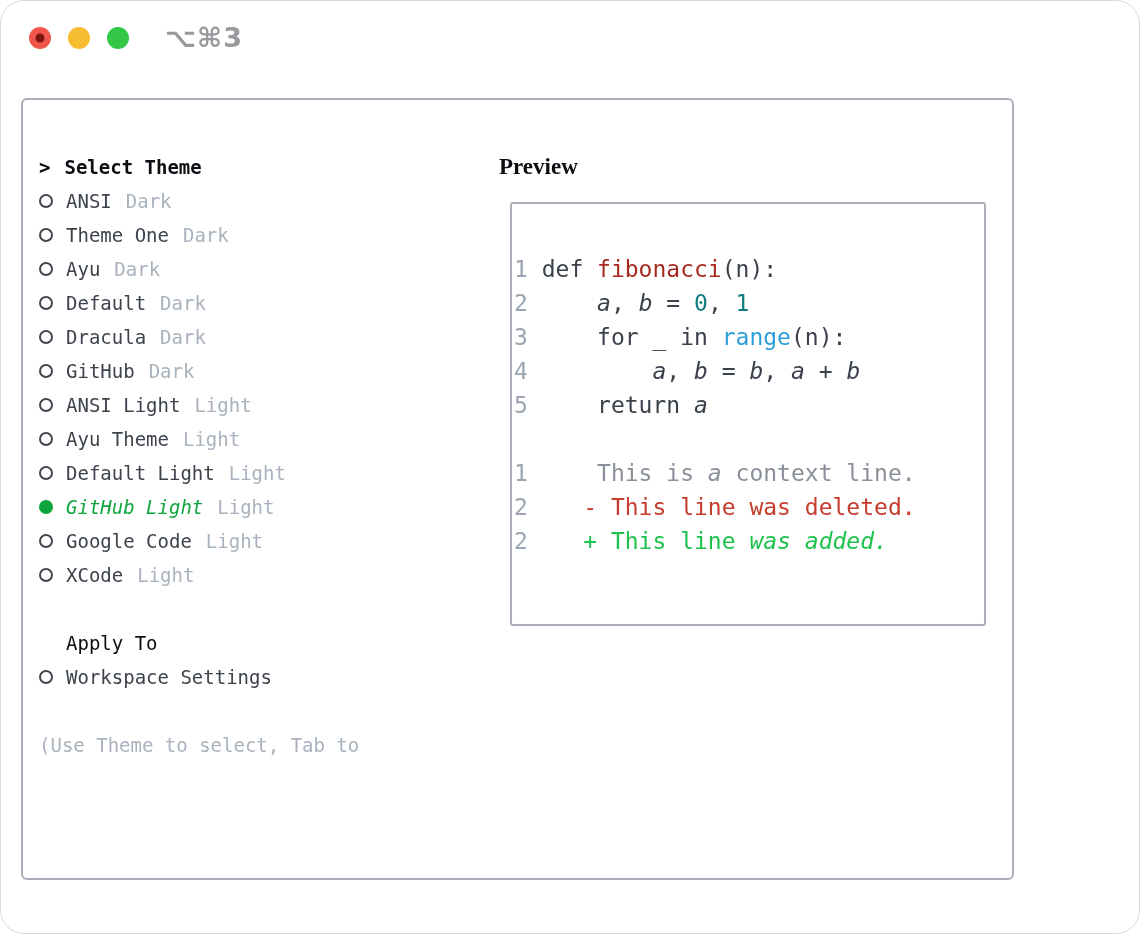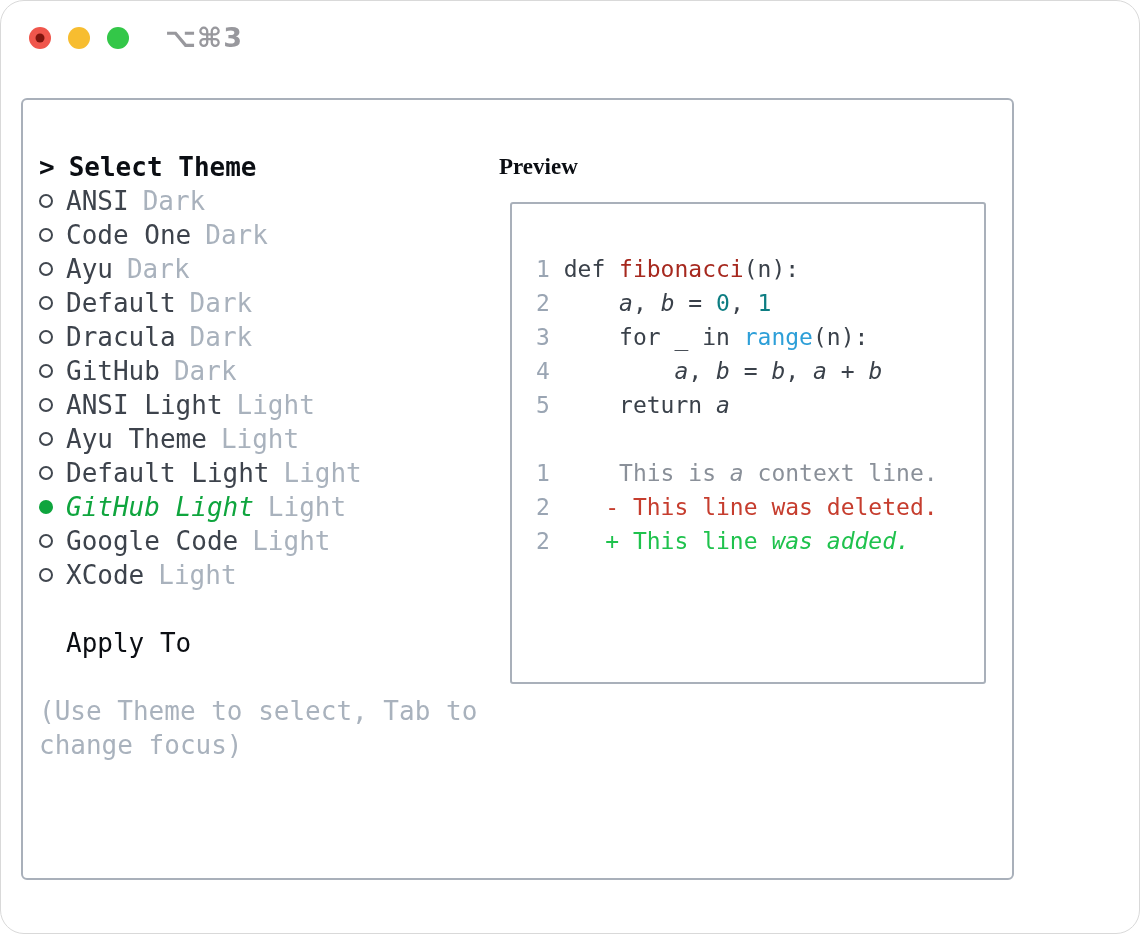--- a/index.html
+++ b/index.html
@@ -39,21 +39,21 @@
   .panel {
     position: absolute; left: 20px; top: 97px;
     width: 993px; height: 782px;
     border: 2px solid var(--border_gray, #a9b0ba);
     border-radius: 6px;
     box-sizing: border-box;
     background: #fff;
   }
 
   
-  .leftcol { position: absolute; left: 16px; top: 50px; font-size: 26px; }
+  .leftcol { position: absolute; left: 16px; top: 50px; font-size: 19px; }
   .row { display: block; height: 34px; line-height: 34px; white-space: pre; color: var(--list_text, #3d434c); }
   .row.hdr { font-weight: 700; color: var(--heading_black, #0b0e13); }
   .hlabel { padding-left: 14px; }
   .row.applyhdr { padding-left: 27px; color: var(--heading_black, #0b0e13); }
   .row.hint { color: var(--muted_gray, #a9b2bd); }
 
   .row.opt { display: flex; align-items: center; cursor: pointer; }
   .radio {
     width: 14px; height: 14px; box-sizing: border-box; flex: none;
     border: 2px solid var(--radio_ring, #41474f);
@@ -67,25 +67,25 @@
   
   .ptitle {
     position: absolute; left: 476px; top: 50px;
     height: 34px; line-height: 34px;
     font-size: 23px; font-weight: 700;
     color: var(--heading_black, #0b0e13);
     font-family: Liberation Serif, serif;
   }
   .pbox {
     position: absolute; left: 487px; top: 102px;
-    width: 476px; height: 482px;
+    width: 476px; height: 424px;
     border: 2px solid var(--border_gray, #a9b0ba);
     border-radius: 3px;
     box-sizing: border-box;
-    padding: 48px 0 0 24px;
+    padding: 48px 0 0 2px;
     background: #fff;
     overflow: hidden;
   }
   .pline { height: 34px; line-height: 34px; white-space: pre; font-size: 23px; color: var(--code_text, #3a414a); }
   .lnum { display: inline-block; width: 2ch; color: var(--line_number_gray, #9aa5b3); }
 
   .seg-plain      { color: var(--code_text, #3a414a); }
   .seg-func       { color: var(--func_red, #a6281e); }
   .seg-number     { color: var(--number_teal, #0d7d82); }
   .seg-builtin    { color: var(--builtin_blue, #2d9fd8); }
@@ -110,39 +110,39 @@
     <div class="tl tl-green"></div>
   </div>
   <div class="shortcut">⌥⌘3</div>
 
   <div class="panel">
 
     <div class="leftcol">
       <div class="row hdr"><span>&gt;</span><span class="hlabel">Select Theme</span></div>
       <div id="theme-items">
           <div class="row opt"><span class="radio"></span><span class="name">ANSI</span><span class="tag">Dark</span></div>
-          <div class="row opt"><span class="radio"></span><span class="name">Code One</span><span class="tag">Dark</span></div>
+          <div class="row opt"><span class="radio"></span><span class="name">Theme One</span><span class="tag">Dark</span></div>
           <div class="row opt"><span class="radio"></span><span class="name">Ayu</span><span class="tag">Dark</span></div>
           <div class="row opt"><span class="radio"></span><span class="name">Default</span><span class="tag">Dark</span></div>
           <div class="row opt"><span class="radio"></span><span class="name">Dracula</span><span class="tag">Dark</span></div>
           <div class="row opt"><span class="radio"></span><span class="name">GitHub</span><span class="tag">Dark</span></div>
           <div class="row opt"><span class="radio"></span><span class="name">ANSI Light</span><span class="tag">Light</span></div>
           <div class="row opt"><span class="radio"></span><span class="name">Ayu Theme</span><span class="tag">Light</span></div>
           <div class="row opt"><span class="radio"></span><span class="name">Default Light</span><span class="tag">Light</span></div>
           <div class="row opt sel"><span class="radio sel"></span><span class="name">GitHub Light</span><span class="tag">Light</span></div>
           <div class="row opt"><span class="radio"></span><span class="name">Google Code</span><span class="tag">Light</span></div>
           <div class="row opt"><span class="radio"></span><span class="name">XCode</span><span class="tag">Light</span></div>
         </div>
       <div class="row blank"></div>
       <div class="row applyhdr">Apply To</div>
       <div id="apply-items">
+          <div class="row opt"><span class="radio"></span><span class="name">Workspace Settings</span></div>
         </div>
       <div class="row blank"></div>
       <div class="row hint">(Use Theme to select, Tab to</div>
-      <div class="row hint">change focus)</div>
     </div>
 
     <div class="ptitle">Preview</div>
     <div class="pbox">
       <div id="preview-lines">
           <div class="pline"><span class="lnum">1</span><span class="seg-plain">def </span><span class="seg-func">fibonacci</span><span class="seg-plain">(n):</span></div>
           <div class="pline"><span class="lnum">2</span><span class="seg-plain">    </span><span class="seg-var">a</span><span class="seg-plain">, </span><span class="seg-var">b</span><span class="seg-plain"> = </span><span class="seg-number">0</span><span class="seg-plain">, </span><span class="seg-number">1</span></div>
           <div class="pline"><span class="lnum">3</span><span class="seg-plain">    for _ in </span><span class="seg-builtin">range</span><span class="seg-plain">(n):</span></div>
           <div class="pline"><span class="lnum">4</span><span class="seg-plain">        </span><span class="seg-var">a</span><span class="seg-plain">, </span><span class="seg-var">b</span><span class="seg-plain"> = </span><span class="seg-var">b</span><span class="seg-plain">, </span><span class="seg-var">a</span><span class="seg-plain"> + </span><span class="seg-var">b</span></div>
           <div class="pline"><span class="lnum">5</span><span class="seg-plain">    return </span><span class="seg-var">a</span></div>

